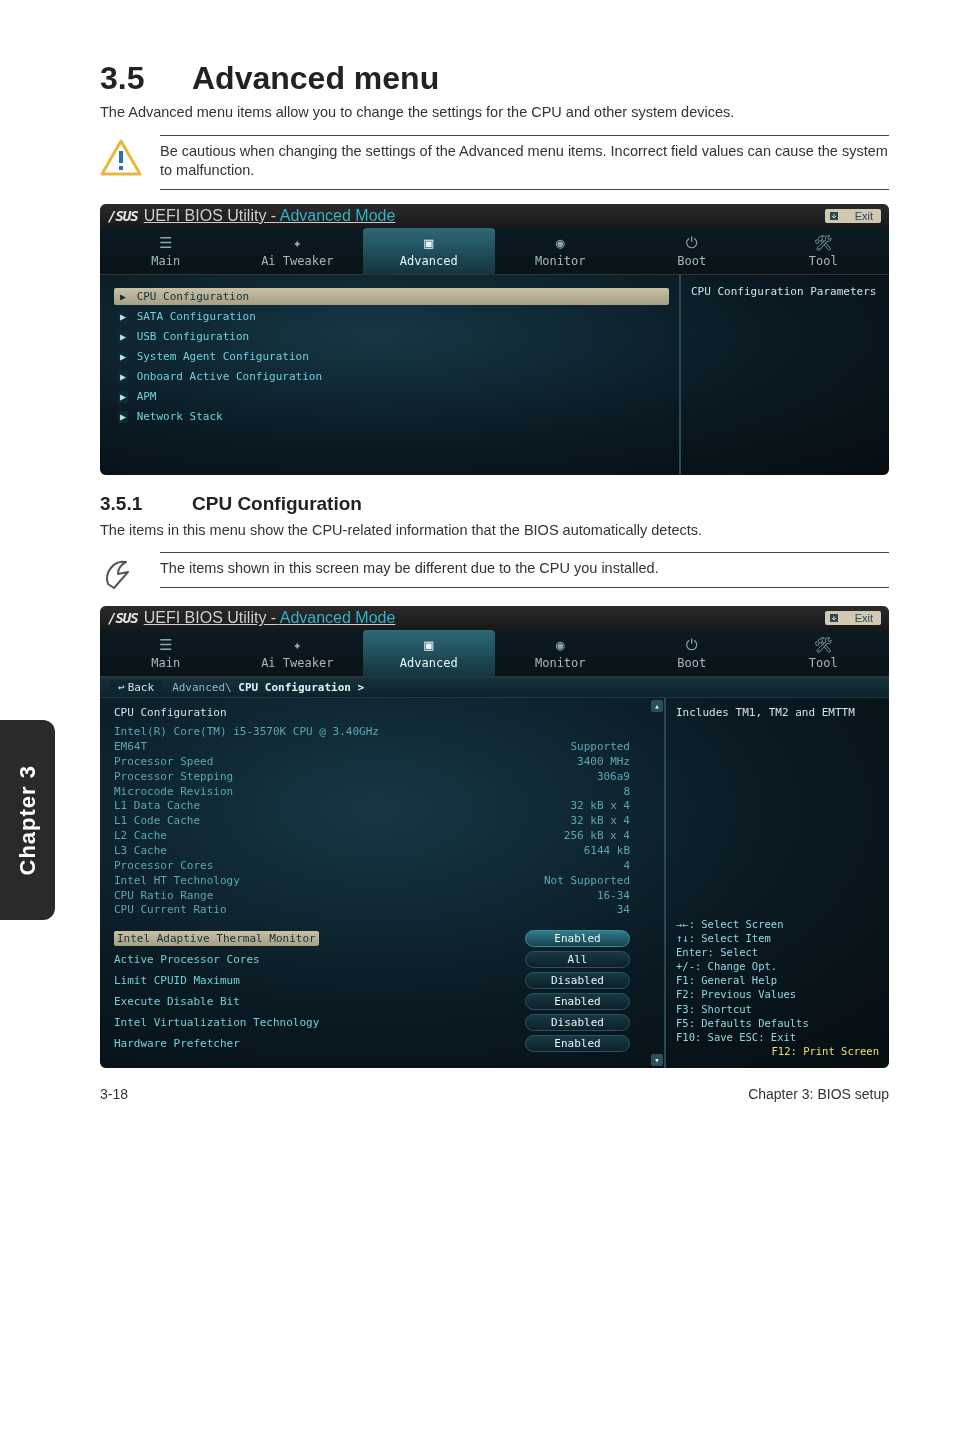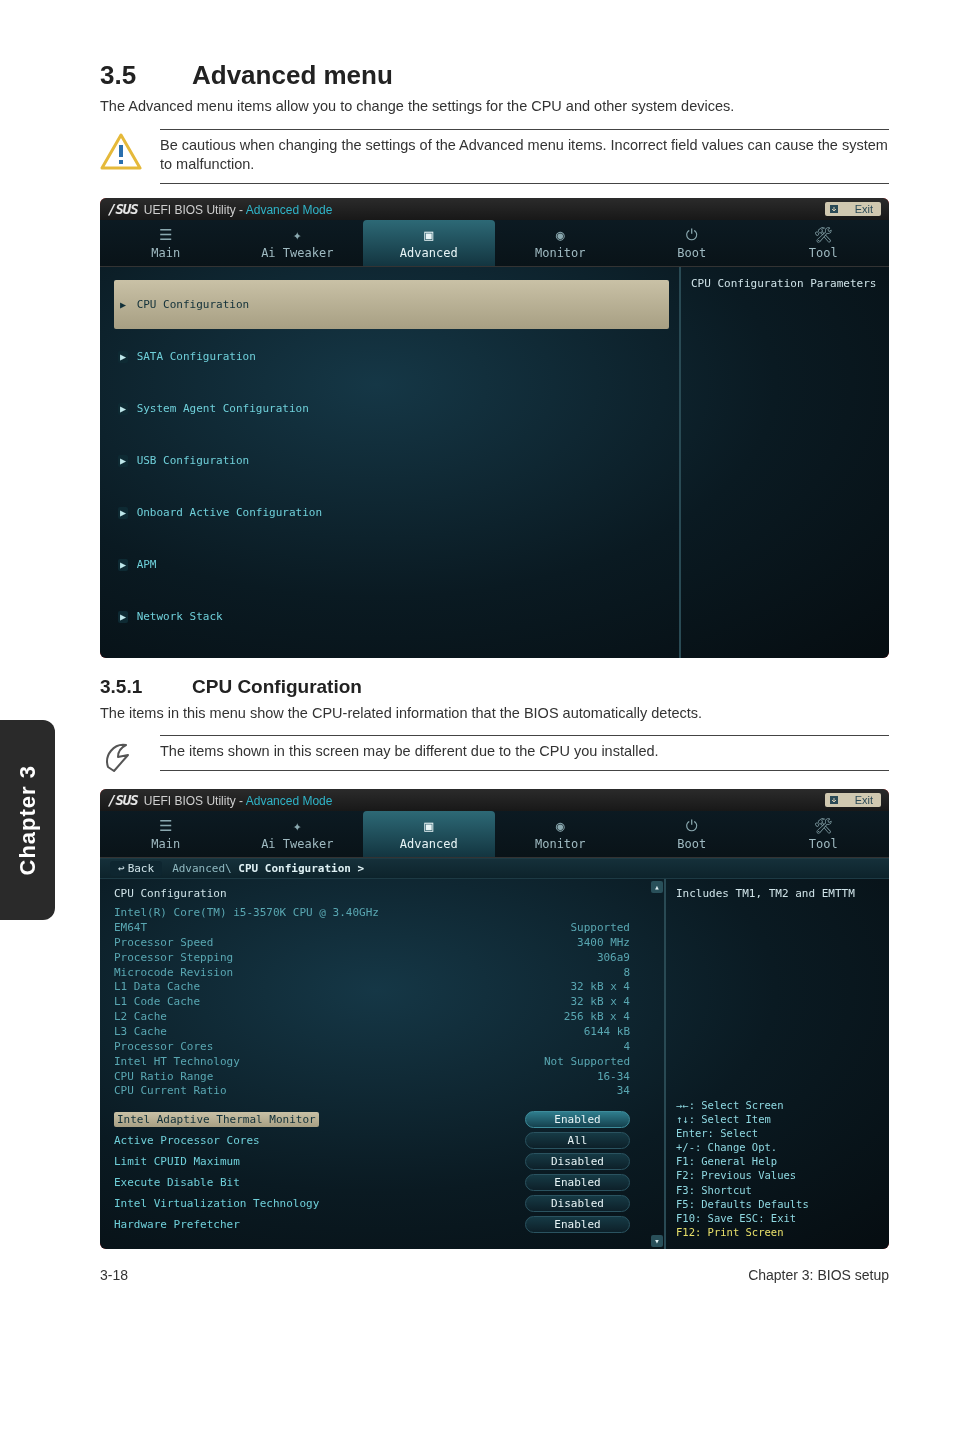--- a/index.html
+++ b/index.html
@@ -6,21 +6,21 @@
   body {
     font-family: Arial, Helvetica, sans-serif;
     background: #fff;
     color: #333;
     width: 954px;
     margin: 0 auto;
     position: relative;
     padding: 60px 65px 40px 100px;
   }
   .section-heading {
-    font-size: 26px;
+    font-size: 32px;
     font-weight: bold;
     color: #222;
     margin-bottom: 6px;
   }
   .section-heading .num { display: inline-block; width: 92px; }
   .body-text {
     font-size: 14.5px;
     line-height: 1.35;
     color: #333;
     margin-bottom: 12px;
@@ -53,21 +53,21 @@
   }
   .bios-bar {
     display: flex;
     align-items: center;
     justify-content: space-between;
     padding: 3px 8px;
     background: linear-gradient(#2b2b2b, #181818);
   }
   .bios-title { display: flex; align-items: baseline; gap: 6px; }
   .brand { font-weight: bold; color: #e6e6e6; letter-spacing: -1px; font-size: 14px; font-style: italic; }
-  .title-text { color: #cfcfcf; font-size: 12px; font-family: Arial, sans-serif;}
+  .title-text { color: #cfcfcf; font-size: 16px; font-family: Arial, sans-serif; text-decoration: underline;}
   .title-mode { color: #2fb4c8; }
   .exit-btn {
     background: #d0c8b0;
     color: #2b4a56;
     font-family: Arial, sans-serif;
     font-size: 11px;
     padding: 1px 8px 1px 4px;
     border-radius: 2px;
     display: flex; align-items: center; gap: 16px;
   }
@@ -97,21 +97,21 @@
   }
   .bios-left { flex: 1; padding: 10px 10px 14px 14px; }
   .bios-right {
     width: 210px;
     border-left: 2px solid #294a54;
     padding: 10px 10px;
     color: #cfe3e8;
     font-size: 11px;
   }
   .menu-item {
-    padding: 18px 4px;
+    padding: 2px 4px;
     margin: 3px 0;
     color: #6fd0da;
   }
   .menu-item .caret {
     display:inline-block; width:10px; color:#bfe7ea; text-align:center; margin-right:2px;
     background:#0e2a33; border-radius:2px; font-size:10px; line-height:12px;
   }
   .menu-item.selected {
     background: linear-gradient(#c9c1a6, #a79f83);
     color: #113039;
@@ -164,21 +164,21 @@
   }
   .scroll-stub {
     width:14px; display:flex; flex-direction:column; justify-content:space-between;
     align-items:center; padding:2px 0;
   }
   .scroll-btn {
     width:12px;height:12px;background:#29505a;border-radius:2px;color:#dff1f4;
     font-size:9px; line-height:12px; text-align:center;
   }
   .keys { color:#8fd9e2; font-size:10.5px; line-height:1.35; }
-  .keys .hl { color:#e8e06a; }
+  .keys .hl { color:#e8e06a;text-align:right; }
 
   
   .side-tab {
     position: absolute;
     left: 0;
     top: 720px;
     width: 55px;
     height: 200px;
     background: #2a2a2a;
     border-radius: 0 12px 12px 0;
@@ -251,22 +251,22 @@
     <div class="tab"><span class="icon">✦</span><span>Ai Tweaker</span></div>
     <div class="tab active"><span class="icon">▣</span><span>Advanced</span></div>
     <div class="tab"><span class="icon">◉</span><span>Monitor</span></div>
     <div class="tab"><span class="icon">⏻</span><span>Boot</span></div>
     <div class="tab"><span class="icon">🛠</span><span>Tool</span></div>
   </div>
   <div class="bios-body">
     <div class="bios-left">
       <div class="menu-item selected"><span class="caret">▶</span> <span>CPU Configuration</span></div>
       <div class="menu-item"><span class="caret">▶</span> <span>SATA Configuration</span></div>
+      <div class="menu-item"><span class="caret">▶</span> <span>USB Configuration</span></div>
       <div class="menu-item"><span class="caret">▶</span> <span>System Agent Configuration</span></div>
-      <div class="menu-item"><span class="caret">▶</span> <span>USB Configuration</span></div>
       <div class="menu-item"><span class="caret">▶</span> <span>Onboard Active Configuration</span></div>
       <div class="menu-item"><span class="caret">▶</span> <span>APM</span></div>
       <div class="menu-item"><span class="caret">▶</span> <span>Network Stack</span></div>
     </div>
     <div class="bios-right">
       <div>CPU Configuration Parameters</div>
     </div>
   </div>
 </div>
 

